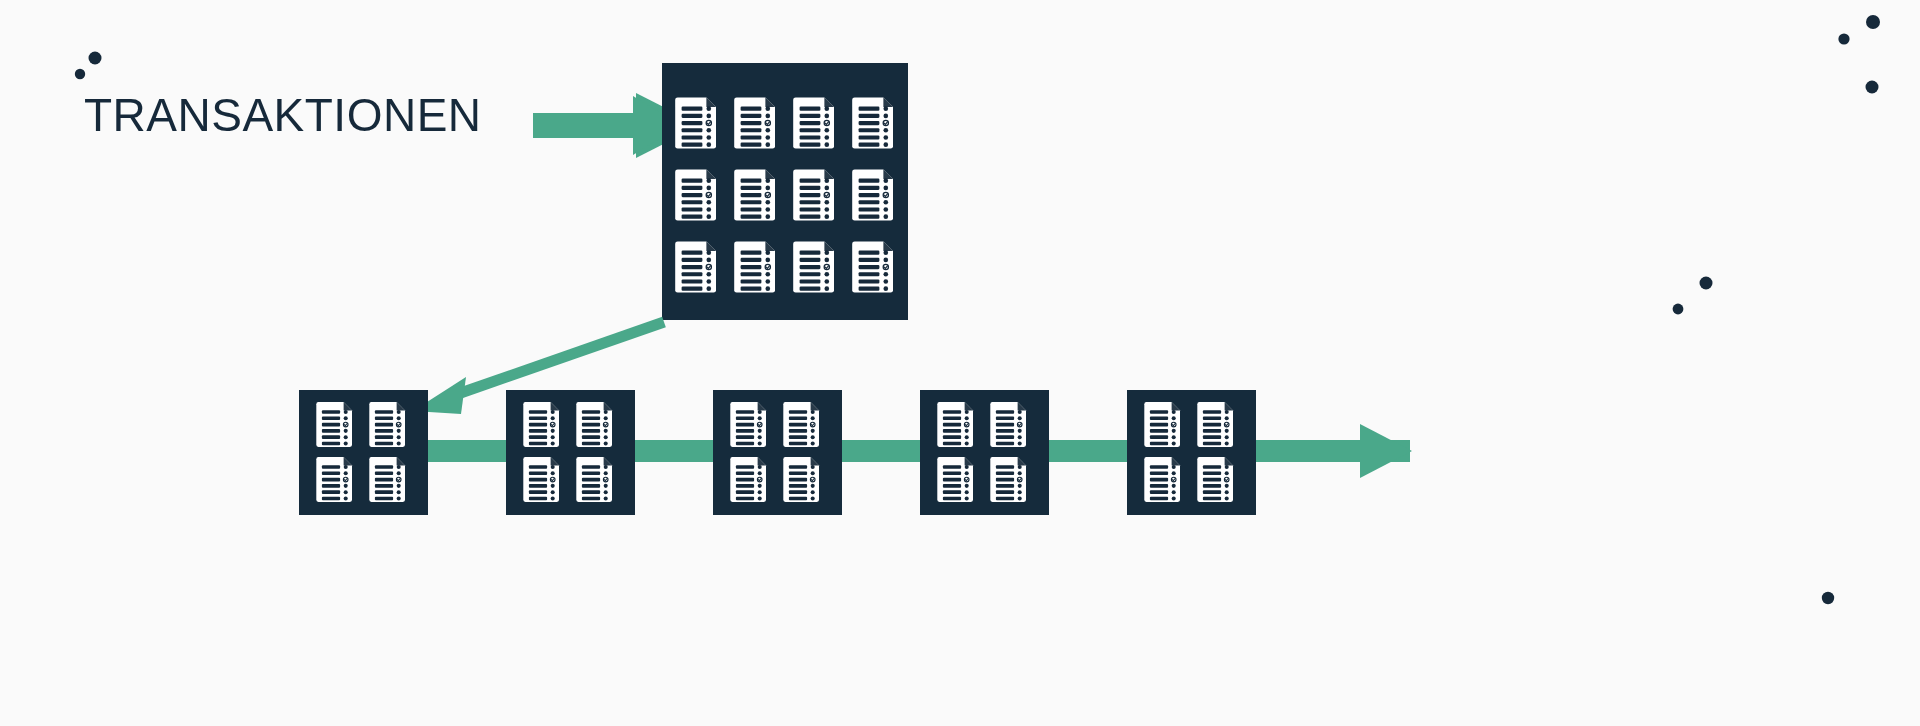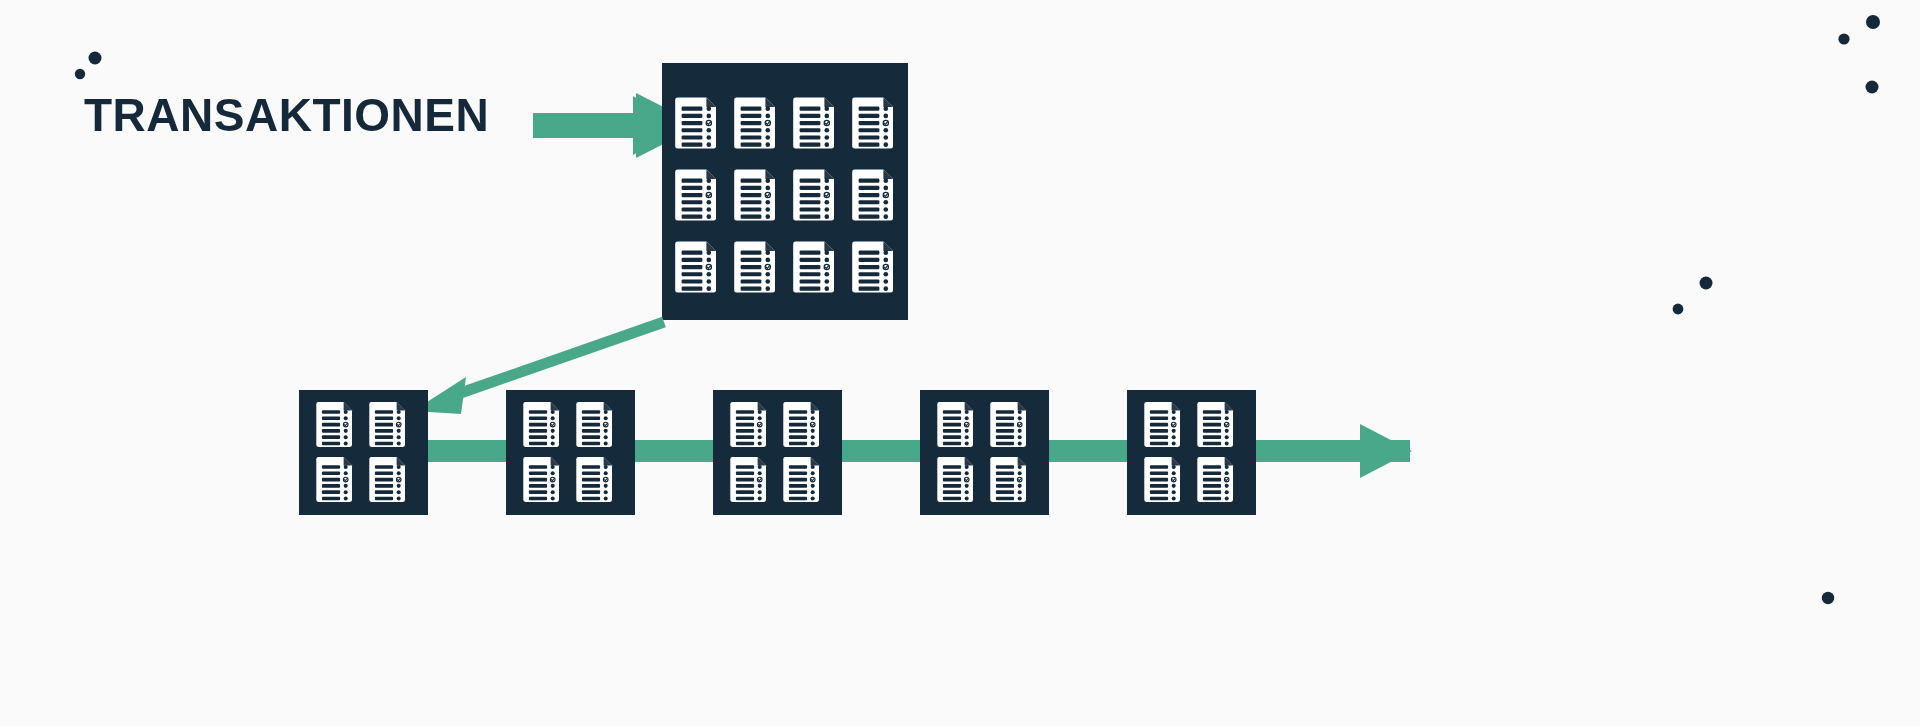--- a/index.html
+++ b/index.html
@@ -11,21 +11,21 @@
     overflow:hidden;
     position:relative;
   }
   #stage{position:absolute;inset:0;width:1920px;height:726px;}
   #art{position:absolute;left:0;top:0;width:1920px;height:726px;}
 
   .headline{
     position:absolute;
     left:84px; top:92px;
     font-family:"Liberation Sans", sans-serif;
-    font-weight:700;
+    font-weight:400;
     font-size:46px;
     letter-spacing:0.5px;
     color:#16293a;
     white-space:nowrap;
     line-height:1;
     text-align:center;
   }
 </style>
 </head>
 <body>

